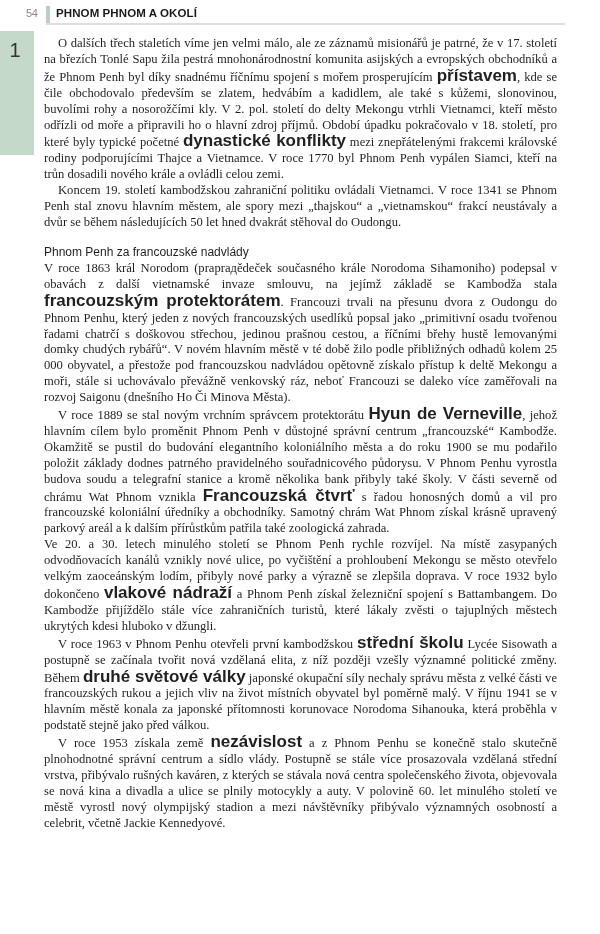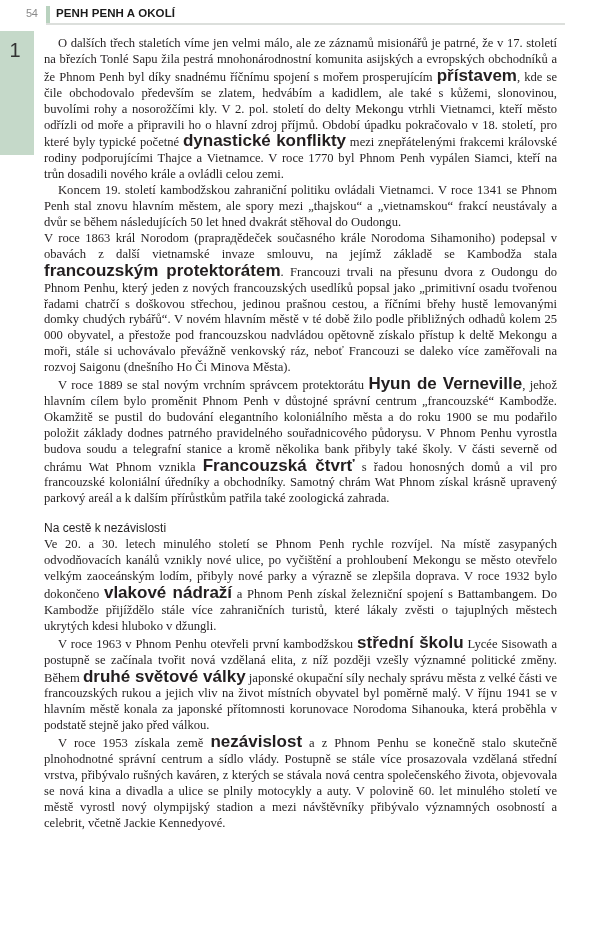--- a/index.html
+++ b/index.html
@@ -42,30 +42,30 @@
       font-family: "Liberation Sans", sans-serif; font-weight: normal; font-size: 12px;
       margin: 14px 0 1px 0; line-height: 15px; color: #231f20;
     }
   </style>
 </head>
 <body>
 
 <div class="header">
   <span class="page-num">54</span>
   <span class="header-bar"></span>
-  <span class="header-title">PENH PENH A OKOLÍ</span>
+  <span class="header-title">PHNOM PHNOM A OKOLÍ</span>
   <span class="header-rule"></span>
 </div>
 
 <div class="chapter-tab">
   <div class="chapter-num">1</div>
 </div>
 
 <div class="content" id="content">
     <p class="indent"><span>O dalších třech staletích víme jen velmi málo, ale ze záznamů misionářů je patrné, že v 17. století na březích Tonlé Sapu žila pestrá mnohonárodnostní komunita asijských a evropských obchodníků a že Phnom Penh byl díky snadnému říčnímu spojení s mořem prosperujícím </span><span class="kw">přístavem</span><span>, kde se čile obchodovalo především se zlatem, hedvábím a kadidlem, ale také s kůžemi, slonovinou, buvolími rohy a nosorožčími kly. V 2. pol. století do delty Mekongu vtrhli Vietnamci, kteří město odřízli od moře a připravili ho o hlavní zdroj příjmů. Období úpadku pokračovalo v 18. století, pro které byly typické početné </span><span class="kw">dynastické konflikty</span><span> mezi znepřátelenými frakcemi královské rodiny podporujícími Thajce a Vietnamce. V roce 1770 byl Phnom Penh vypálen Siamci, kteří na trůn dosadili nového krále a ovládli celou zemi.</span></p>
     <p class="indent"><span>Koncem 19. století kambodžskou zahraniční politiku ovládali Vietnamci. V roce 1341 se Phnom Penh stal znovu hlavním městem, ale spory mezi „thajskou“ a „vietnamskou“ frakcí neustávaly a dvůr se během následujících 50 let hned dvakrát stěhoval do Oudongu.</span></p>
+    <h3>Phnom Penh za francouzské nadvlády</h3>
     <p><span>V roce 1863 král Norodom (praprадědeček současného krále Norodoma Sihamoniho) podepsal v obavách z další vietnamské invaze smlouvu, na jejímž základě se Kambodža stala </span><span class="kw">francouzským protektorátem</span><span>. Francouzi trvali na přesunu dvora z Oudongu do Phnom Penhu, který jeden z nových francouzských usedlíků popsal jako „primitivní osadu tvořenou řadami chatrčí s doškovou střechou, jedinou prašnou cestou, a říčními břehy hustě lemovanými domky chudých rybářů“. V novém hlavním městě v té době žilo podle přibližných odhadů kolem 25 000 obyvatel, a přestože pod francouzskou nadvládou opětovně získalo přístup k deltě Mekongu a moři, stále si uchovávalo převážně venkovský ráz, neboť Francouzi se daleko více zaměřovali na rozvoj Saigonu (dnešního Ho Či Minova Města).</span></p>
     <p class="indent"><span>V roce 1889 se stal novým vrchním správcem protektorátu </span><span class="kw">Hyun de Verneville</span><span>, jehož hlavním cílem bylo proměnit Phnom Penh v důstojné správní centrum „francouzské“ Kambodže. Okamžitě se pustil do budování elegantního koloniálního města a do roku 1900 se mu podařilo položit základy dodnes patrného pravidelného souřadnicového půdorysu. V Phnom Penhu vyrostla budova soudu a telegrafní stanice a kromě několika bank přibyly také školy. V části severně od chrámu Wat Phnom vznikla </span><span class="kw">Francouzská čtvrť</span><span> s řadou honosných domů a vil pro francouzské koloniální úředníky a obchodníky. Samotný chrám Wat Phnom získal krásně upravený parkový areál a k dalším přírůstkům patřila také zoologická zahrada.</span></p>
-    <h3>Na cestě k nezávislosti</h3>
     <p><span>Ve 20. a 30. letech minulého století se Phnom Penh rychle rozvíjel. Na místě zasypaných odvodňovacích kanálů vznikly nové ulice, po vyčištění a prohloubení Mekongu se město otevřelo velkým zaoceánským lodím, přibyly nové parky a výrazně se zlepšila doprava. V roce 1932 bylo dokončeno </span><span class="kw">vlakové nádraží</span><span> a Phnom Penh získal železniční spojení s Battambangem. Do Kambodže přijíždělo stále více zahraničních turistů, které lákaly zvěsti o tajuplných městech ukrytých kdesi hluboko v džungli.</span></p>
     <p class="indent"><span>V roce 1963 v Phnom Penhu otevřeli první kambodžskou </span><span class="kw">střední školu</span><span> Lycée Sisowath a postupně se začínala tvořit nová vzdělaná elita, z níž později vzešly významné politické změny. Během </span><span class="kw">druhé světové války</span><span> japonské okupační síly nechaly správu města z velké části ve francouzských rukou a jejich vliv na život místních obyvatel byl poměrně malý. V říjnu 1941 se v hlavním městě konala za japonské přítomnosti korunovace Norodoma Sihanouka, která proběhla v podstatě stejně jako před válkou.</span></p>
     <p class="indent"><span>V roce 1953 získala země </span><span class="kw">nezávislost</span><span> a z Phnom Penhu se konečně stalo skutečně plnohodnotné správní centrum a sídlo vlády. Postupně se stále více prosazovala vzdělaná střední vrstva, přibývalo rušných kaváren, z kterých se stávala nová centra společenského života, objevovala se nová kina a divadla a ulice se plnily motocykly a auty. V polovině 60. let minulého století ve městě vyrostl nový olympijský stadion a mezi návštěvníky přibývalo významných osobností a celebrit, včetně Jackie Kennedyové.</span></p>
   </div>
 
 </body></html>

